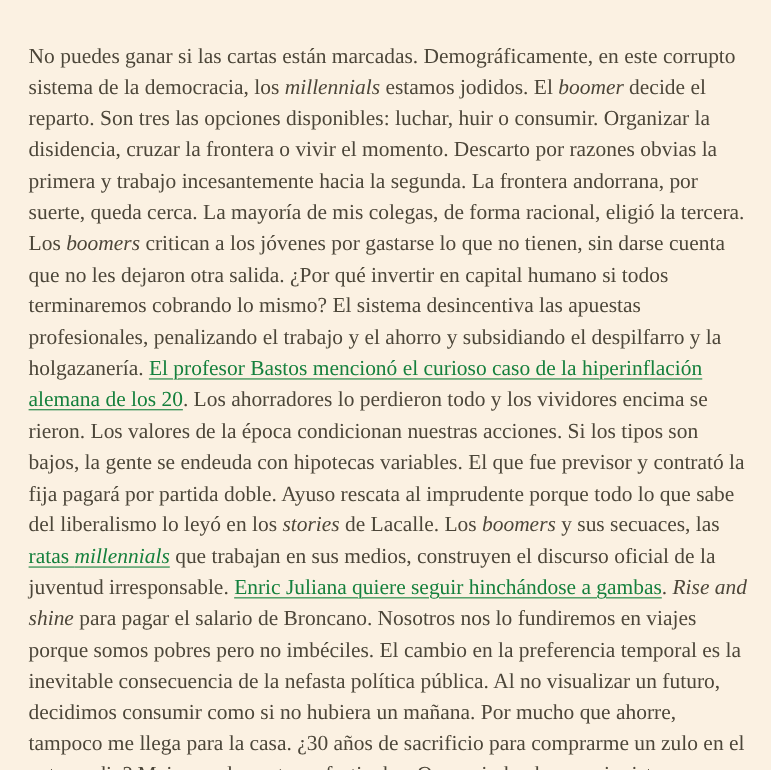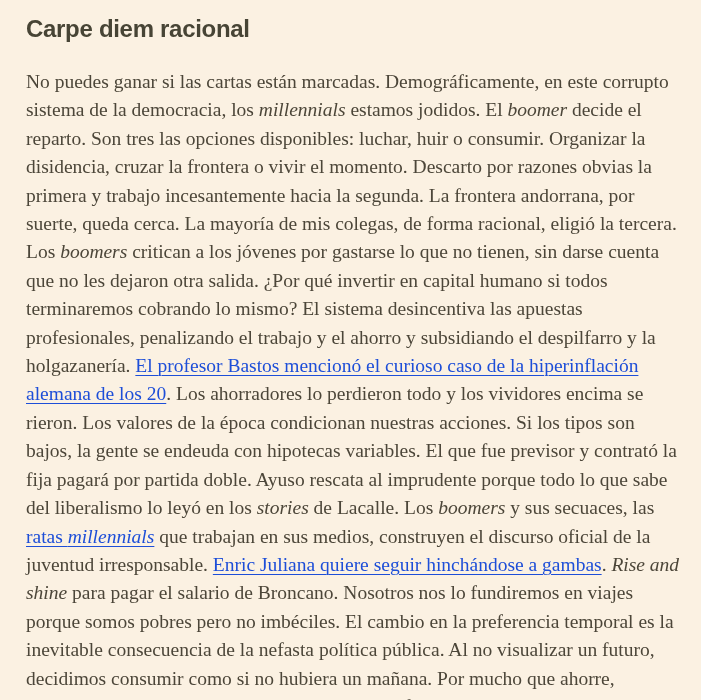--- a/index.html
+++ b/index.html
@@ -30,27 +30,26 @@
     font-family: "Liberation Serif", serif;
     font-size: 19.5px;
     line-height: 28.4px;
     color: #4c4639;
     text-align: left;
   }
   .article-body .bold   { font-weight: 400; }
   .article-body .italic { font-style: italic; }
   .article-body .normal { font-style: normal; }
   .inline-link {
-    color: #1d4ed8;
+    color: #15803d;
     text-decoration: underline;
     text-decoration-thickness: 1px;
     text-underline-offset: 3px;
     cursor: pointer;
   }
   .inline-link.it { font-style: italic; }
 </style>
 </head>
 <body>
 
 <article class="article">
-  <h1 class="article-title">Carpe diem racional</h1>
   <p class="article-body"><span class="bold">No puedes ganar si las cartas están marcadas.</span><span class="normal"> Demográficamente, en este corrupto sistema de la democracia, los </span><span class="italic">millennials</span><span class="normal"> estamos jodidos. El </span><span class="italic">boomer</span><span class="normal"> decide el reparto. Son tres las opciones disponibles: luchar, huir o consumir. Organizar la disidencia, cruzar la frontera o vivir el momento. Descarto por razones obvias la primera y trabajo incesantemente hacia la segunda. La frontera andorrana, por suerte, queda cerca. La mayoría de mis colegas, de forma racional, eligió la tercera. Los </span><span class="italic">boomers</span><span class="normal"> critican a los jóvenes por gastarse lo que no tienen, sin darse cuenta que no les dejaron otra salida. ¿Por qué invertir en capital humano si todos terminaremos cobrando lo mismo? El sistema desincentiva las apuestas profesionales, penalizando el trabajo y el ahorro y subsidiando el despilfarro y la holgazanería. </span><a href="#" class="inline-link">El profesor Bastos mencionó el curioso caso de la hiperinflación alemana de los 20</a><span class="normal">. Los ahorradores lo perdieron todo y los vividores encima se rieron. Los valores de la época condicionan nuestras acciones. Si los tipos son bajos, la gente se endeuda con hipotecas variables. El que fue previsor y contrató la fija pagará por partida doble. Ayuso rescata al imprudente porque todo lo que sabe del liberalismo lo leyó en los </span><span class="italic">stories</span><span class="normal"> de Lacalle. Los </span><span class="italic">boomers</span><span class="normal"> y sus secuaces, las </span><a href="#" class="inline-link">ratas </a><a href="#" class="inline-link it">millennials</a><span class="normal"> que trabajan en sus medios, construyen el discurso oficial de la juventud irresponsable. </span><a href="#" class="inline-link">Enric Juliana quiere seguir hinchándose a gambas</a><span class="normal">. </span><span class="italic">Rise and shine</span><span class="normal"> para pagar el salario de Broncano. Nosotros nos lo fundiremos en viajes porque somos pobres pero no imbéciles. El cambio en la preferencia temporal es la inevitable consecuencia de la nefasta política pública. Al no visualizar un futuro, decidimos consumir como si no hubiera un mañana. Por mucho que ahorre, tampoco me llega para la casa. ¿30 años de sacrificio para comprarme un zulo en el extrarradio? Mejor me lo gasto en festivales. Que se jodan los pensionistas, que tribute su puta madre.</span></p>
 </article>
 
 </body></html>

